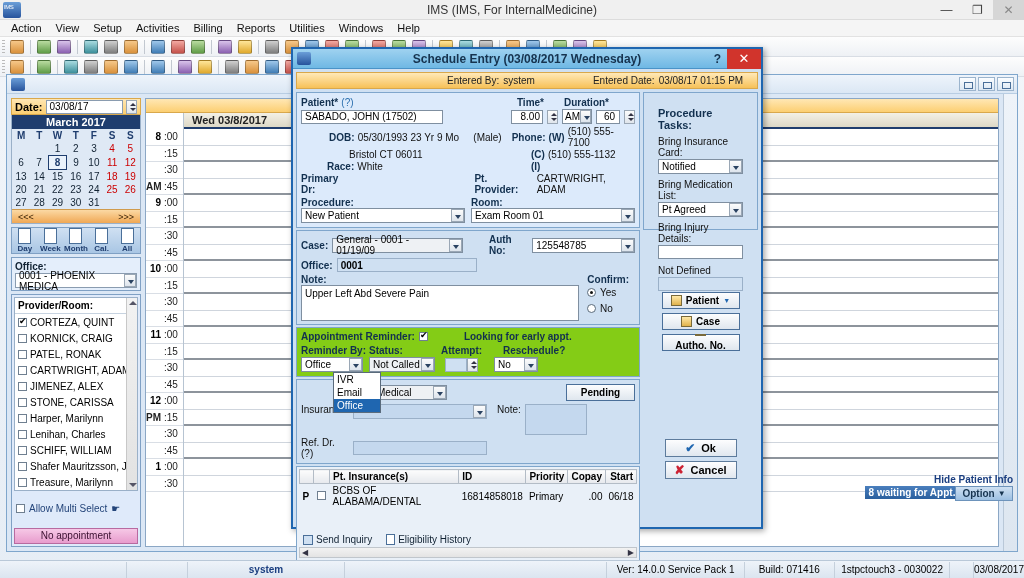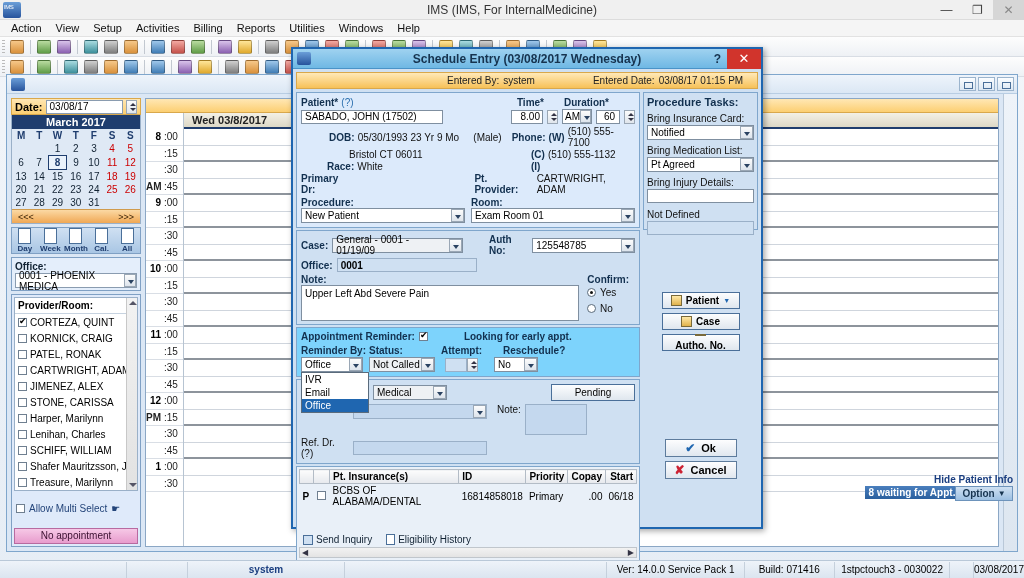--- a/index.html
+++ b/index.html
@@ -201,21 +201,21 @@
 
   .btn{ background:linear-gradient(#fcfdfe,#dfe6ee); border:1px solid #8596a8;
         font-size:10px; display:flex; align-items:center; justify-content:center;
         gap:4px; height:17px; }
   .btn.raised{ border:1px solid #4a6f99; }
   .dlgbtn{ width:72px; height:18px; background:linear-gradient(#fdfdfe,#e0e7ef);
            border:1px solid #5d7b9c; display:flex; align-items:center;
            justify-content:center; gap:6px; font-size:11px; font-weight:bold;}
 
   .ddlist{ position:absolute; background:#fff; border:1px solid #5a6b7c;
-           z-index:50; font-size:10px; width:68px; }
+           z-index:50; font-size:10px; width:48px;margin-left:32px; }
   .ddlist div{ padding:0 3px; height:13px; line-height:13px; }
   .ddlist div.hl{ background:#1f66b0; color:#fff; }
 
   table.ins{ width:100%; border-collapse:collapse; font-size:10px; }
   table.ins th{ background:linear-gradient(#fcfcfc,#e6e9ed);
                 border:1px solid #b3bcc6; font-size:10px; font-weight:bold;
                 padding:1px 3px; text-align:left; }
   table.ins td{ padding:1px 3px; font-size:10px; }
 
   .lnk{ color:#123; font-size:10px; display:flex; align-items:center; gap:3px; }
@@ -867,21 +867,21 @@
                 <span class="muted">Yes</span>
               </div>
               <div class="row" style="gap:4px">
                 <span class="radio"></span>
                 <span class="muted">No</span>
               </div>
             </div>
           </div>
         </div>
 
-        <div class="panel" style="margin:2px 0 0 0; padding:3px 4px 4px 4px; background:#7dd3fc;
+        <div class="panel" style="margin:2px 0 0 0; padding:3px 4px 4px 4px; background:#84cc16;
                     position:relative;">
           <div class="row" style="gap:4px">
             <span class="fld-lbl" style="color:#12304f">Appointment Reminder:</span>
             <span class="cbx on"></span>
             <span class="fld-lbl" style="margin-left:32px;color:#12304f">Looking for early appt.</span>
           </div>
 
           <div class="row" style="margin-top:3px;">
             <span class="fld-lbl" style="width:68px">Reminder By:</span>
             <span class="fld-lbl" style="width:72px">Status:</span>
@@ -916,21 +916,21 @@
         </div>
 
         <div class="panel" style="margin:2px 0 0 0; padding:4px; background:#cfe0f2;">
           <div class="row" style="gap:6px;">
             <div style="width:66px"></div>
             <div class="cmb grayed" style="width:74px">
               <span>Medical</span>
               <span class="arrow"></span>
             </div>
             <div style="flex:1"></div>
-            <div class="btn raised" style="width:84px;font-weight:normal">Pending</div>
+            <div class="btn raised" style="width:69px;font-weight:bold">Pending</div>
           </div>
 
           <div class="row" style="margin-top:3px; gap:4px; align-items:flex-start;">
             <span class="muted" style="width:48px">Insurance:</span>
             <div class="cmb" style="width:134px;background:#c4d8ee;border:1px solid #9ab0c8">
               <span></span>
               <span class="arrow"></span>
             </div>
             <span class="muted" style="margin-left:6px">Note:</span>
             <div style="width:62px;height:31px;background:#c4d8ee;border:1px solid #9ab0c8"></div>
@@ -979,21 +979,21 @@
             </span>
           </div>
           <div class="hscroll">
             <span>◀</span>
             <span>▶</span>
           </div>
         </div>
       </div>
 
       <div style="width:120px; margin-left:3px;">
-        <div class="panel" style="margin:0;padding:3px;background:#cfe0f2;height:138px">
+        <div class="panel" style="margin:0;padding:14px;background:#cfe0f2;height:138px">
           <div class="fld-lbl" style="font-size:11px">Procedure Tasks:</div>
           <div id="ptasks">
               <div class="muted" style="margin-top: 5px;">Bring Insurance Card:</div>
               <div class="cmb" style="margin-top: 1px;">
                 <span>Notified</span>
                 <span class="arrow"></span>
               </div>
               <div class="muted" style="margin-top: 5px;">Bring Medication List:</div>
               <div class="cmb" style="margin-top: 1px;">
                 <span>Pt Agreed</span>

